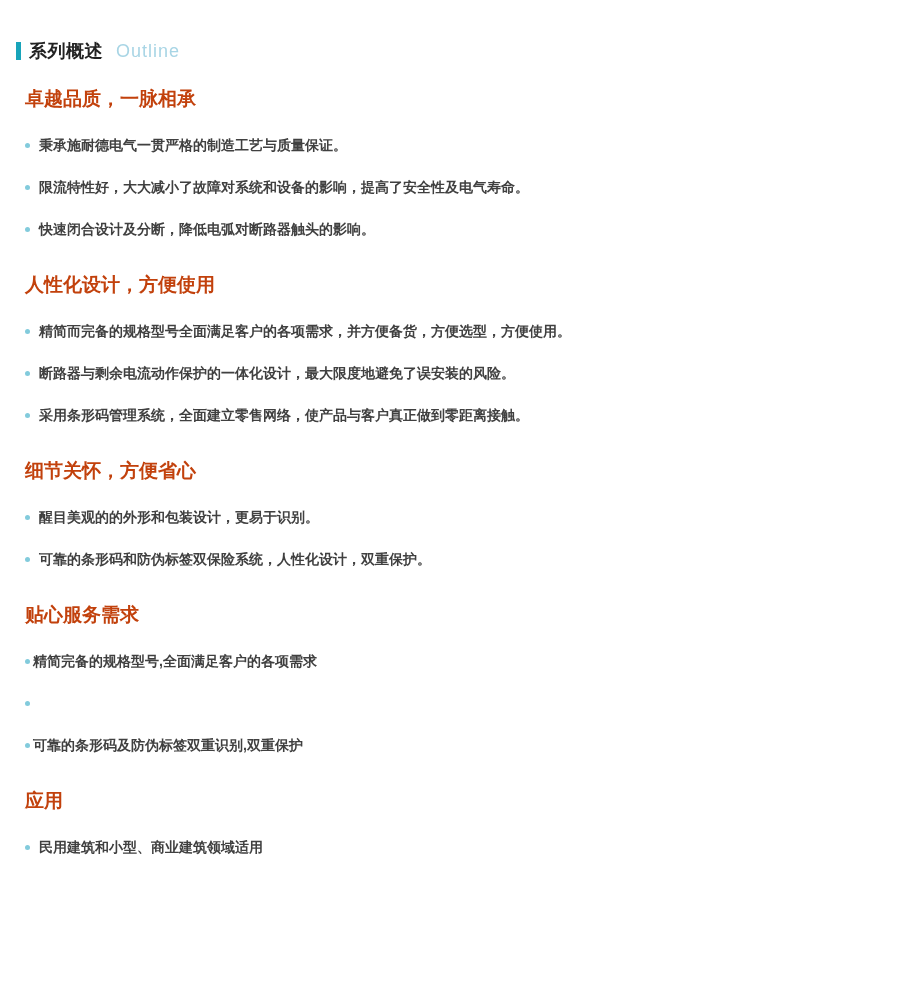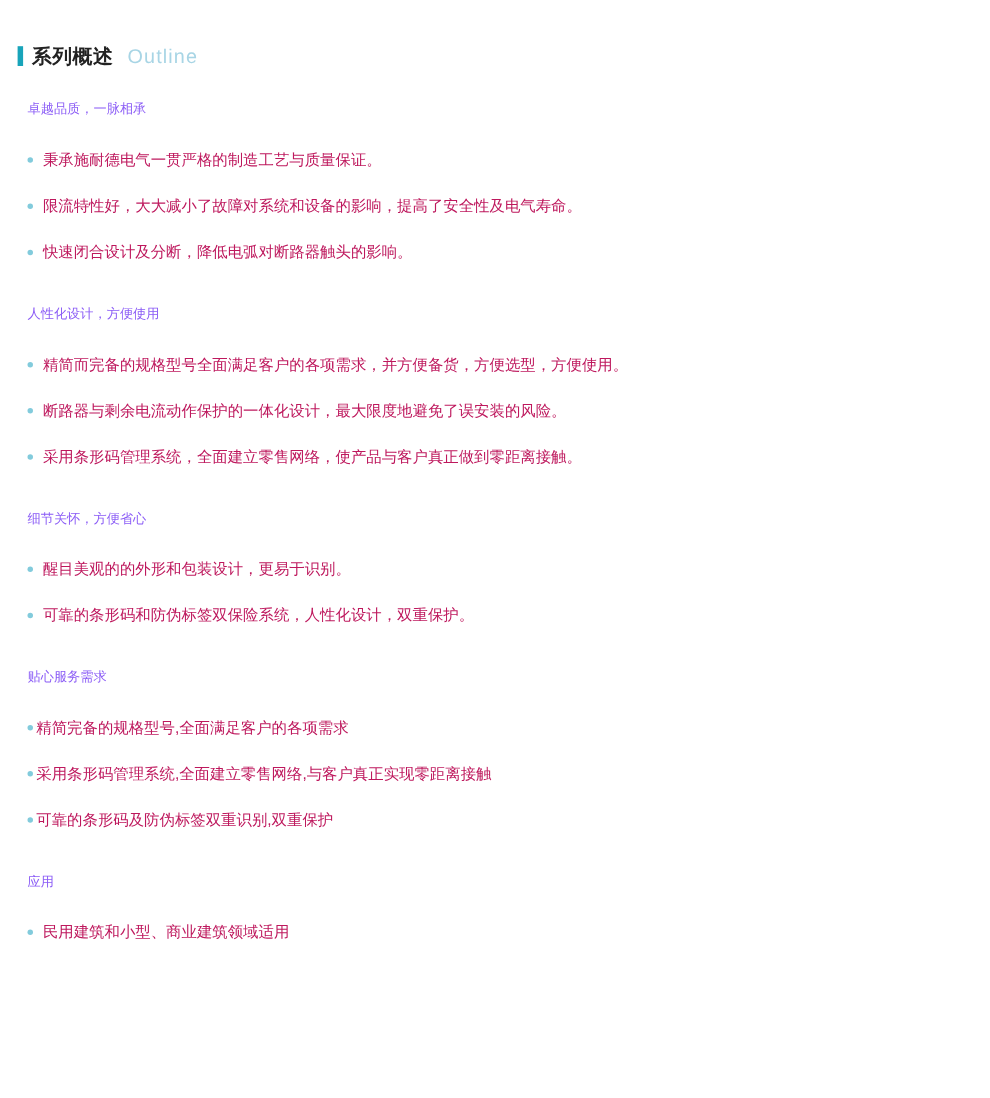--- a/index.html
+++ b/index.html
@@ -40,34 +40,35 @@
     font-weight: 400;
     color: #a8d5e5;
     margin-left: 13px;
     letter-spacing: 1px;
   }
   
   .sections {
     margin: 0 20px 0 25px;
   }
   .section-heading {
-    font-size: 12px;
+    font-size: 19px;
     line-height: 16px;
-    font-weight: normal;
-    color: #8b5cf6;
+    font-weight: bold;
+    color: #c2410c;
     margin: 34px 0 24px 0;
   }
   .section:first-child .section-heading {
     margin-top: 30px;
   }
   .bullet {
     font-size: 14px;
     line-height: 28px;
-    color: #be185d;
+    color: #404040;
     margin-bottom: 14px;
+    font-weight: bold;
   }
   .dot {
     display: inline-block;
     width: 5px;
     height: 5px;
     border-radius: 50%;
     background: #82cbdc;
     margin-right: 9px;
     vertical-align: 2px;
   }
@@ -110,21 +111,21 @@
       <div class="section-list">
           <div class="bullet"><span class="dot"></span><span>醒目美观的的外形和包装设计，更易于识别。</span></div>
           <div class="bullet"><span class="dot"></span><span>可靠的条形码和防伪标签双保险系统，人性化设计，双重保护。</span></div>
         </div>
     </div>
 
     <div class="section">
       <div class="section-heading">贴心服务需求</div>
       <div class="section-list tight">
           <div class="bullet"><span class="dot"></span><span>精简完备的规格型号,全面满足客户的各项需求</span></div>
-          <div class="bullet"><span class="dot"></span><span>采用条形码管理系统,全面建立零售网络,与客户真正实现零距离接触</span></div>
+          <div class="bullet"><span class="dot"></span></div>
           <div class="bullet"><span class="dot"></span><span>可靠的条形码及防伪标签双重识别,双重保护</span></div>
         </div>
     </div>
 
 
     <div class="section">
       <div class="section-heading">应用</div>
       <div class="section-list">
           <div class="bullet"><span class="dot"></span><span>民用建筑和小型、商业建筑领域适用</span></div>
         </div>

